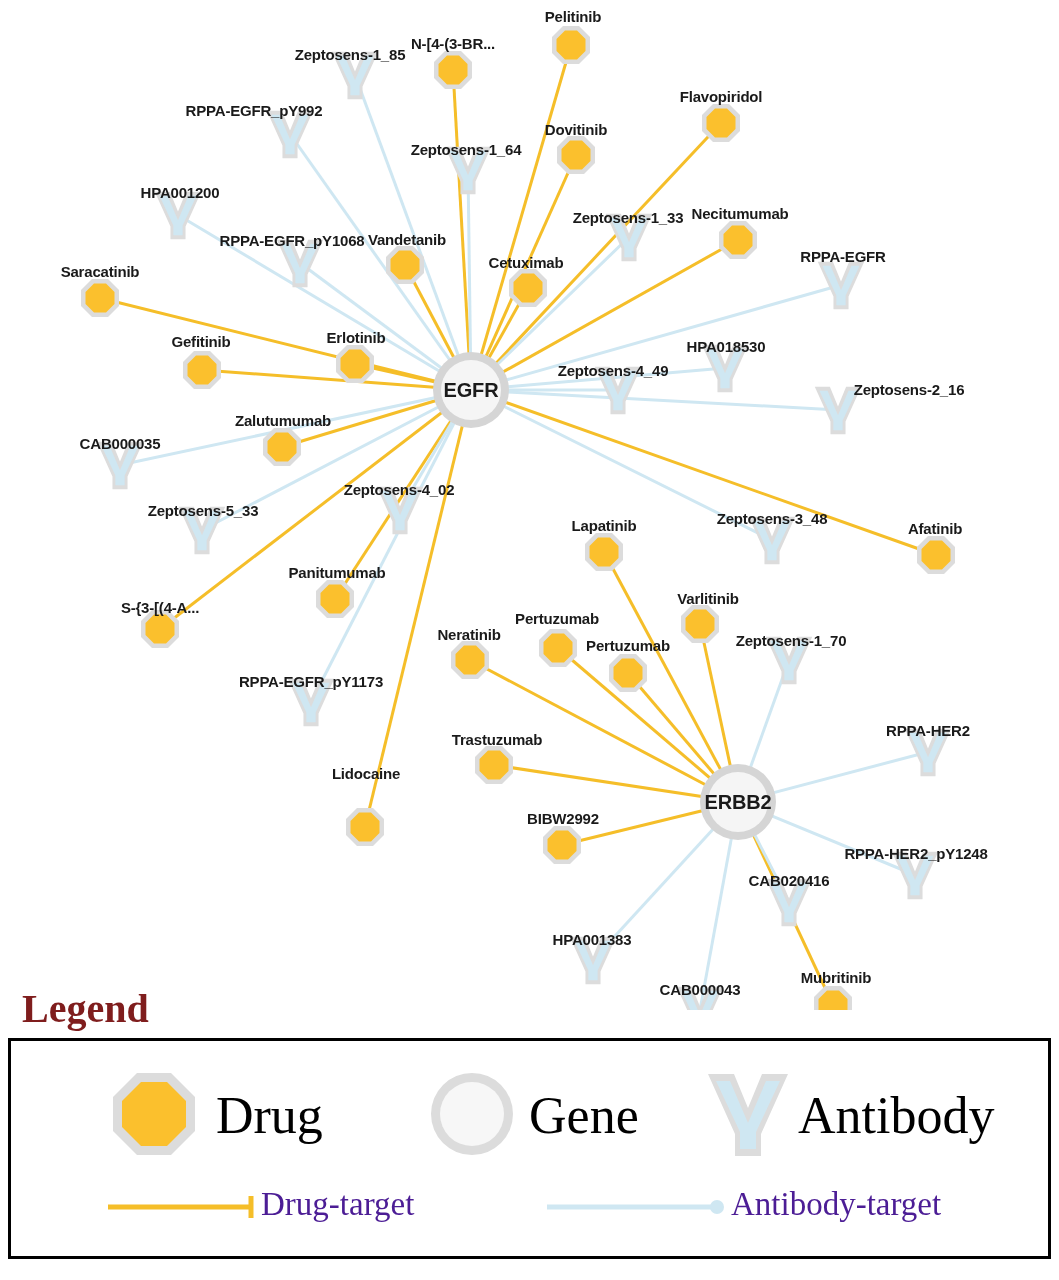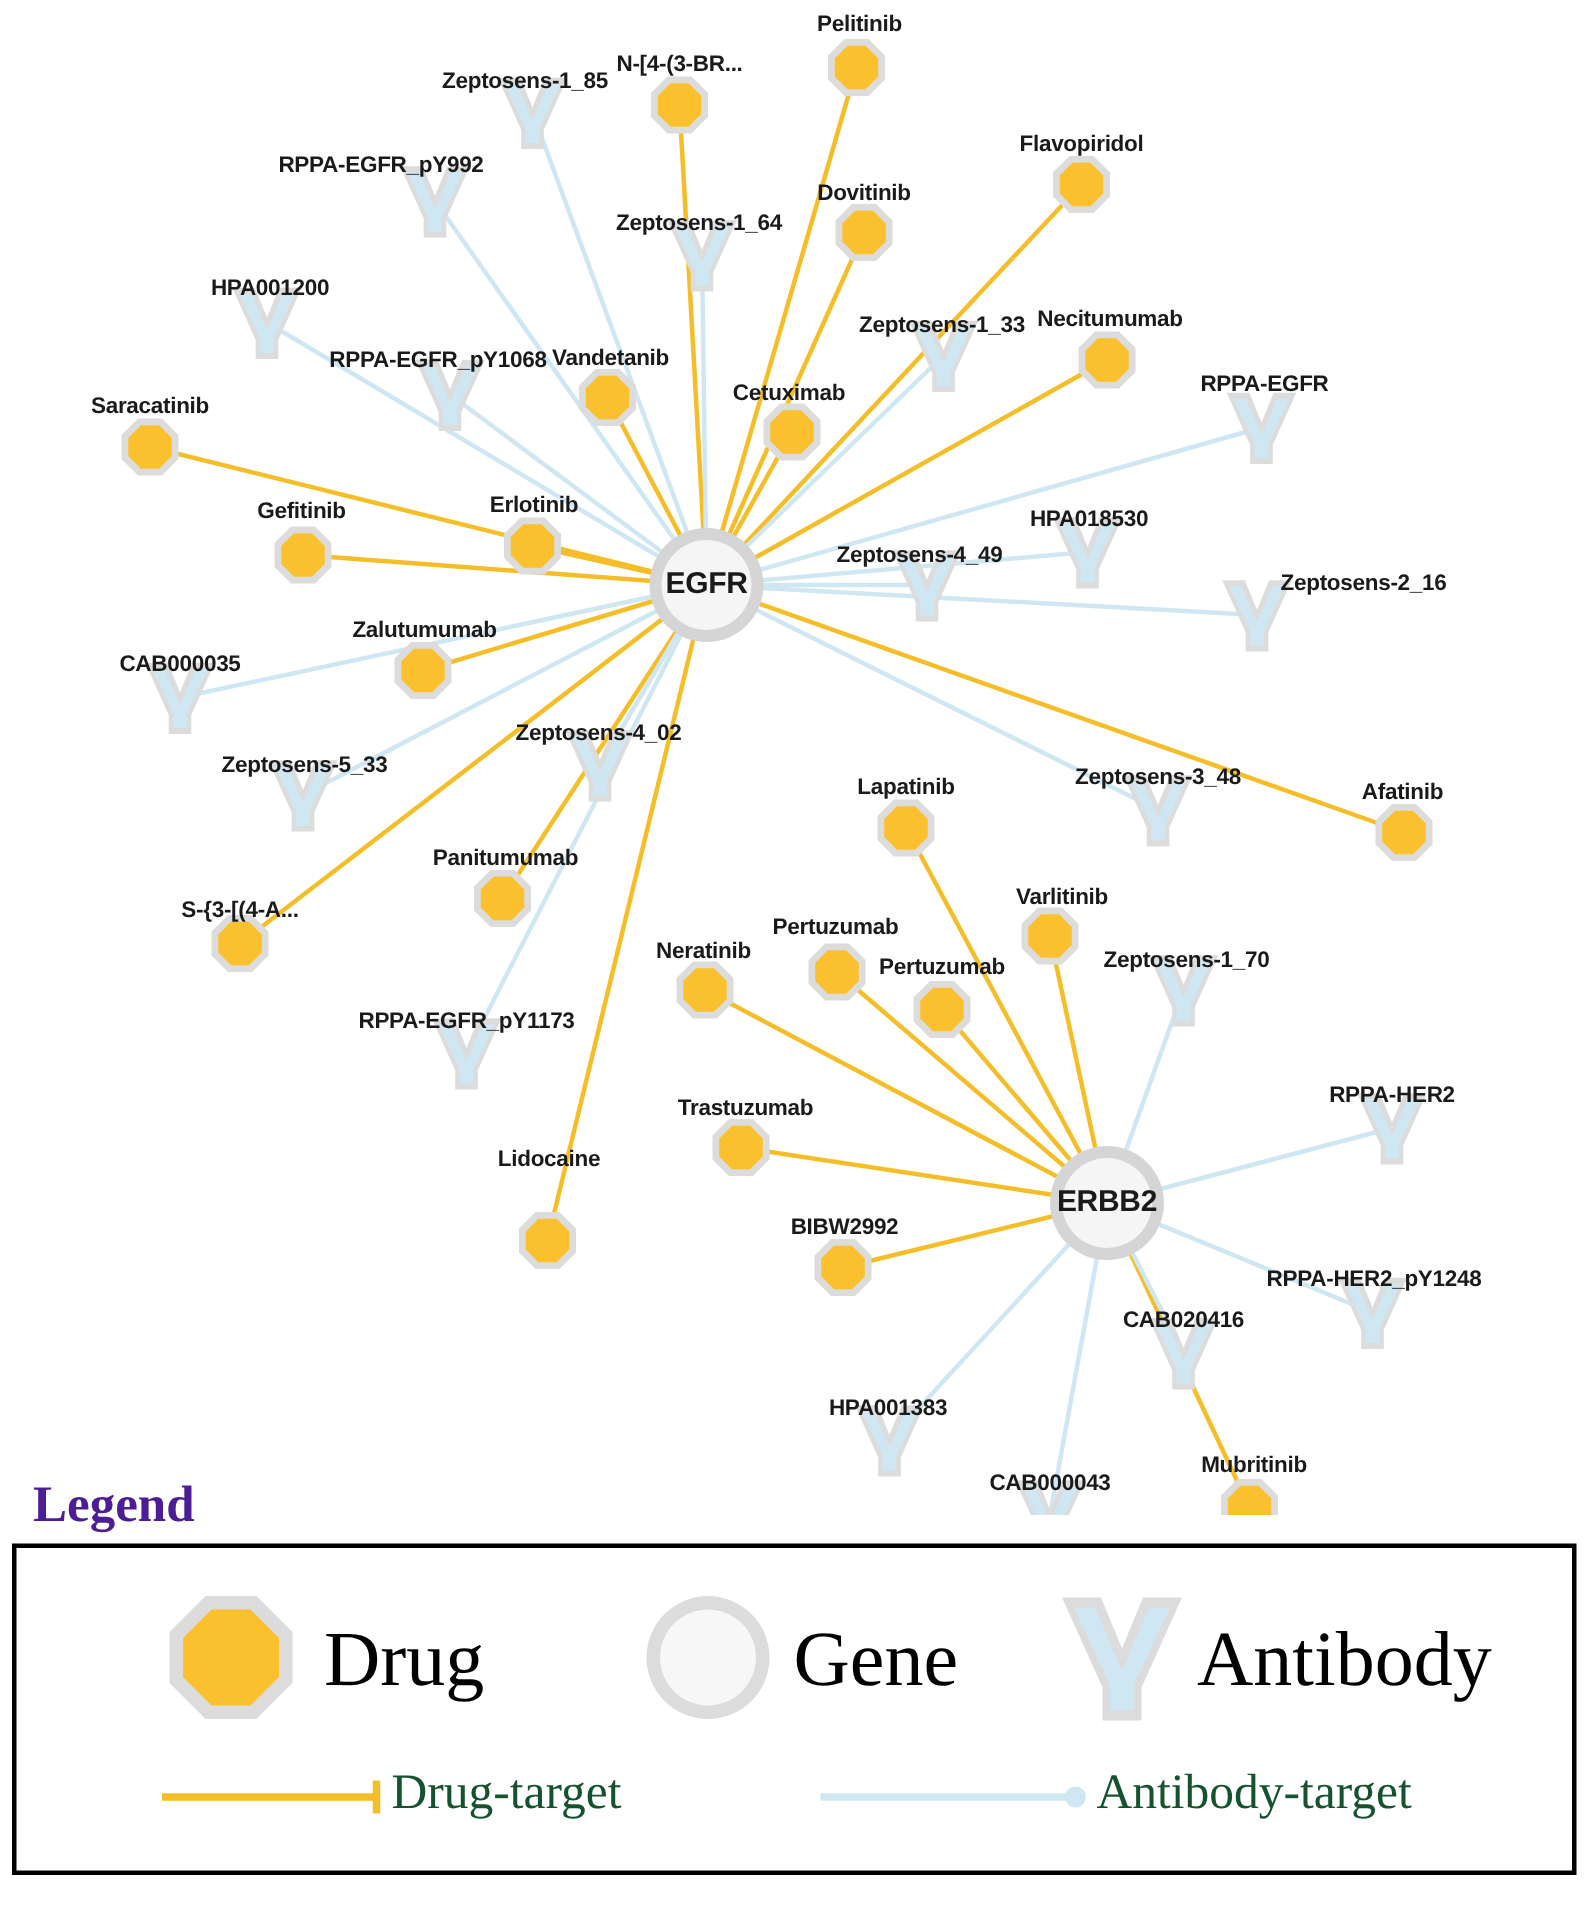--- a/index.html
+++ b/index.html
@@ -37,23 +37,23 @@
     color: #1a1a1a;
   }
   #legend-wrap {
     position: absolute;
     left: 0;
     top: 985px;
     width: 1059px;
   }
   #legend-title {
     font-family: "Liberation Serif", serif;
-    font-size: 34px;
+    font-size: 40px;
     font-weight: bold;
-    color: #4c1d95;
+    color: #7f1d1d;
     margin-left: 22px;
     margin-bottom: 6px;
   }
   #legend-box {
     margin: 0 8px 0 8px;
     border: 3px solid #000;
     height: 215px;
     position: relative;
     background: #fff;
   }
@@ -61,21 +61,21 @@
     position: absolute;
     font-family: "Liberation Serif", serif;
     font-size: 52px;
     color: #000;
     white-space: nowrap;
   }
   .legend-edge-label {
     position: absolute;
     font-family: "Liberation Serif", serif;
     font-size: 33px;
-    color: #14532d;
+    color: #4c1d95;
     white-space: nowrap;
   }
 </style>
 </head>
 <body>
 
 <div id="network">
   <svg id="graph-svg" width="1059" height="1010" viewBox="0 0 1059 1010" xmlns="http://www.w3.org/2000/svg">
     <defs>
       <g id="octagon-shape">

